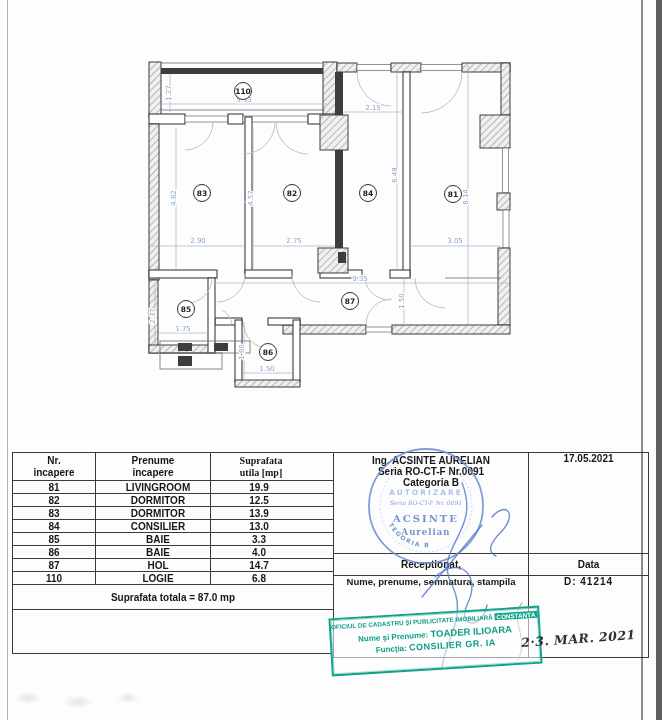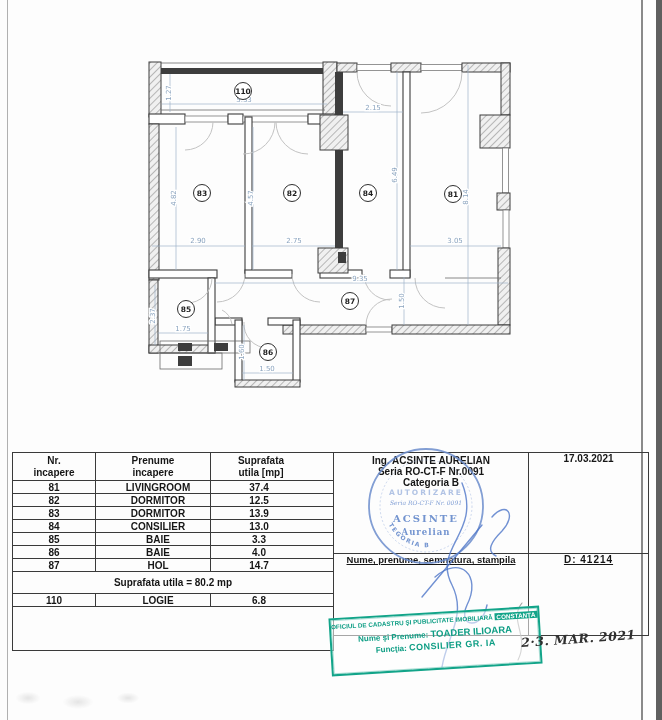--- a/index.html
+++ b/index.html
@@ -28,33 +28,33 @@
   .roomt{font:700 7.5px "DejaVu Sans",sans-serif;fill:#1e1e1e;text-anchor:middle;}
   
   table.rooms{position:absolute;left:12px;top:452px;width:321px;border-collapse:collapse;
       table-layout:fixed;font:600 10px "Liberation Sans",sans-serif;color:#161616;}
   table.rooms th,table.rooms td{border:1px solid #3a3a3a;padding:0;text-align:center;overflow:hidden;}
   table.rooms{border:1.5px solid #333;}
   table.rooms thead th{height:27px;font-weight:600;line-height:12px;}
   table.rooms tbody tr{height:13px;}
   table.rooms td.c-name{text-align:center;padding-left:10px;}
   table.rooms td.c-area{padding-right:26px;}
-  table.rooms th.h-area{padding-right:22px;}
+  table.rooms th.h-area{padding-right:22px;font-family:Liberation Serif, serif;}
   tr.merge td{height:21px;}
   tr.logie{height:14px;}
   tr.total td{height:24px;}
   tr.emptyrow td{height:43px;}
   
   table.sig{position:absolute;left:333px;top:452px;width:315px;border-collapse:collapse;
       table-layout:fixed;font:600 10px "Liberation Sans",sans-serif;color:#161616;border:1.5px solid #333;}
   table.sig td{border:1px solid #3a3a3a;padding:0;vertical-align:top;text-align:center;}
   .sig .r1 td{height:15px;line-height:15px;}
   .sig .r2 td{height:100px;}
   .sig .r3 td{height:21px;line-height:21px;}
-  .sig .r4 td{height:81px;text-decoration:underline;}
+  .sig .r4 td{height:81px;}
   .exe-lines{padding-top:2px;line-height:11px;}
   .date-cell{padding-top:3px;}
   .nume-cell{padding-top:3px;font-size:9.5px;}
   .dnum{text-align:left;padding:4px 0 0 7px;font-weight:600;letter-spacing:1px;}
   
   svg.round-stamp{position:absolute;left:365px;top:445px;width:124px;height:126px;opacity:.85;pointer-events:none;}
   .rs-ring{fill:none;stroke:#6d8ecd;stroke-width:1.8;}
   .rs-ring2{fill:none;stroke:#7d9ad3;stroke-width:.8;stroke-dasharray:2 2;opacity:.55;}
   .rs-t{fill:#5b82c8;text-anchor:middle;}
   .rs-auth{font:600 7.5px "DejaVu Sans",sans-serif;letter-spacing:2px;opacity:.55;}
@@ -249,21 +249,21 @@
         <th class="h-area">
           <div>Suprafata</div>
             <div>utila [mp]</div>
           </th>
       </tr>
     </thead>
     <tbody id="rooms-body">
         <tr>
           <td class="c-nr">81</td>
           <td class="c-name">LIVINGROOM</td>
-          <td class="c-area">37.4</td>
+          <td class="c-area">19.9</td>
         </tr>
         <tr>
           <td class="c-nr">82</td>
           <td class="c-name">DORMITOR</td>
           <td class="c-area">12.5</td>
         </tr>
         <tr>
           <td class="c-nr">83</td>
           <td class="c-name">DORMITOR</td>
           <td class="c-area">13.9</td>
@@ -283,27 +283,27 @@
           <td class="c-name">BAIE</td>
           <td class="c-area">4.0</td>
         </tr>
         <tr>
           <td class="c-nr">87</td>
           <td class="c-name">HOL</td>
           <td class="c-area">14.7</td>
         </tr>
       </tbody>
     <tbody>
-      <tr class="merge">
-        <td colspan="3">Suprafata utila = 80.2 mp</td>
-      </tr>
       <tr class="logie">
         <td>110</td>
         <td class="c-name">LOGIE</td>
         <td class="c-area">6.8</td>
+      </tr>
+      <tr class="merge total">
+        <td colspan="3">Suprafata totala = 87.0 mp</td>
       </tr>
       <tr class="emptyrow">
           <td colspan="3"></td>
         </tr>
     </tbody>
   </table>
 
   <table class="sig">
     <colgroup>
         <col style="width:195px">
@@ -311,21 +311,25 @@
       </colgroup>
     <tbody>
       <tr class="r2">
         <td>
           <div class="exe-lines">
             <div>Ing. ACSINTE AURELIAN</div>
             <div>Seria RO-CT-F Nr.0091</div>
             <div>Categoria B</div>
           </div>
         </td>
-        <td class="date-cell">17.03.2021</td>
+        <td class="date-cell">17.05.2021</td>
+      </tr>
+      <tr class="r3">
+        <td>Receptionat,</td>
+        <td>Data</td>
       </tr>
       <tr class="r4">
         <td class="nume-cell">Nume, prenume, semnatura, stampila</td>
         <td class="dnum">D: 41214</td>
       </tr>
     </tbody>
   </table>
 
   <svg class="round-stamp" viewBox="0 0 124 126">
     <circle class="rs-ring" cx="61" cy="61" r="57"></circle>

